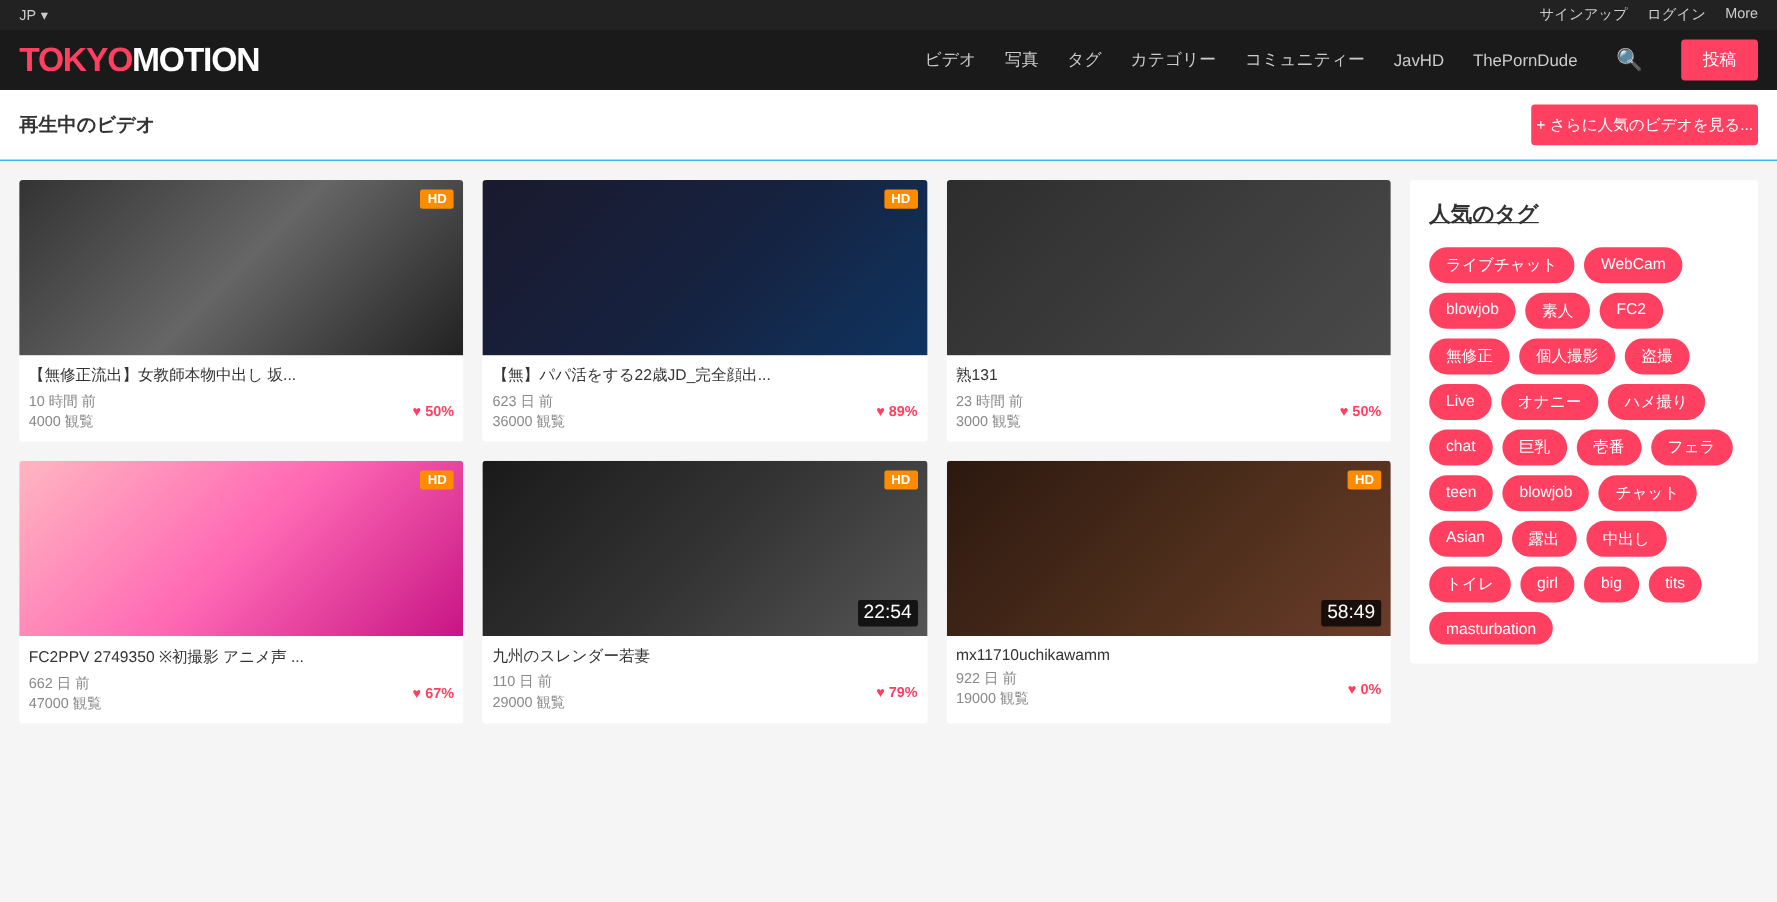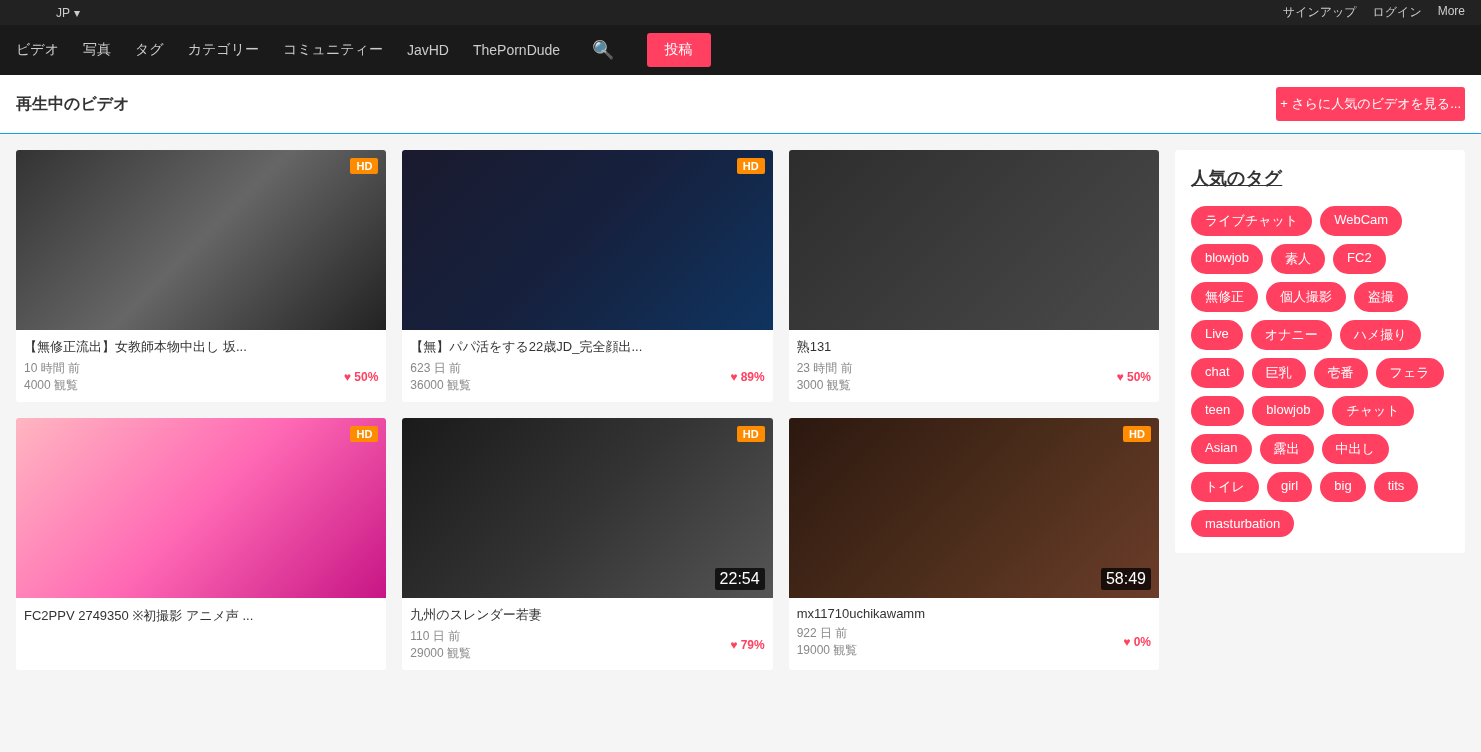--- a/index.html
+++ b/index.html
@@ -8,21 +8,21 @@
     
     .topbar {
       background: #222;
       color: #ccc;
       display: flex;
       justify-content: space-between;
       align-items: center;
       padding: 4px 16px;
       font-size: 12px;
     }
-    .topbar-left { display: flex; align-items: flex-end; gap: 4px; margin-left: 40px; }
+    .topbar-left { display: flex; align-items: flex-end; gap: 4px; }
     .topbar-right { display: flex; gap: 16px; text-align: right; }
     .topbar-right span { cursor: pointer; color: #ccc; }
 
     
     .header {
       background: #1a1a1a;
       display: flex;
       align-items: center;
       padding: 8px 16px;
       gap: 0;
@@ -101,21 +101,21 @@
 
     .video-card {
       background: white;
       border-radius: 3px;
       overflow: hidden;
       cursor: pointer;
     }
     .video-thumb {
       position: relative;
       width: 100%;
-      height: 180px;
+      height: 146px;
       background: #555;
       overflow: hidden;
     }
     .thumb-gradient-1 { background: linear-gradient(135deg, #333 0%, #666 50%, #222 100%); }
     .thumb-gradient-2 { background: linear-gradient(135deg, #1a1a2e 0%, #16213e 50%, #0f3460 100%); }
     .thumb-gradient-3 { background: linear-gradient(135deg, #2d2d2d 0%, #4a4a4a 100%); }
     .thumb-gradient-4 { background: linear-gradient(135deg, #ffb6c1 0%, #ff69b4 50%, #c71585 100%); }
     .thumb-gradient-5 { background: linear-gradient(135deg, #1a1a1a 0%, #333 50%, #555 100%); }
     .thumb-gradient-6 { background: linear-gradient(135deg, #2c1810 0%, #4a2c1a 50%, #6b3d2a 100%); }
 
@@ -195,20 +195,23 @@
     <span>▾</span>
   </div>
   <div class="topbar-right">
     <span>サインアップ</span>
     <span>ログイン</span>
     <span>More</span>
   </div>
 </div>
 
 <div class="header">
+  <div class="logo">
+    <span class="tokyo">TOKY</span><span class="o" style="color:#ff4060;">O</span><span class="motion">MOTION</span>
+  </div>
   <nav class="nav">
     <a href="#">ビデオ</a>
     <a href="#">写真</a>
     <a href="#">タグ</a>
     <a href="#">カテゴリー</a>
     <a href="#">コミュニティー</a>
     <a href="#">JavHD</a>
     <a href="#">ThePornDude</a>
     <button class="search-icon-btn">🔍</button>
     <button class="post-btn">投稿</button>
@@ -265,20 +268,27 @@
             <div class="video-rating"><span class="heart">♥</span> 50%</div>
           </div>
         </div>
       </div>
       <div class="video-card">
         <div class="video-thumb thumb-gradient-4">
           <span class="hd-badge">HD</span>
         </div>
         <div class="video-info">
           <div class="video-title">FC2PPV 2749350 ※初撮影 アニメ声 ...</div>
+          <div class="video-meta">
+            <div>
+              <div>662 日 前</div>
+              <div>47000 観覧</div>
+            </div>
+            <div class="video-rating"><span class="heart">♥</span> 67%</div>
+          </div>
         </div>
       </div>
       <div class="video-card">
         <div class="video-thumb thumb-gradient-5">
           <span class="hd-badge">HD</span>
           <span class="duration-badge">22:54</span>
         </div>
         <div class="video-info">
           <div class="video-title">九州のスレンダー若妻</div>
           <div class="video-meta">

